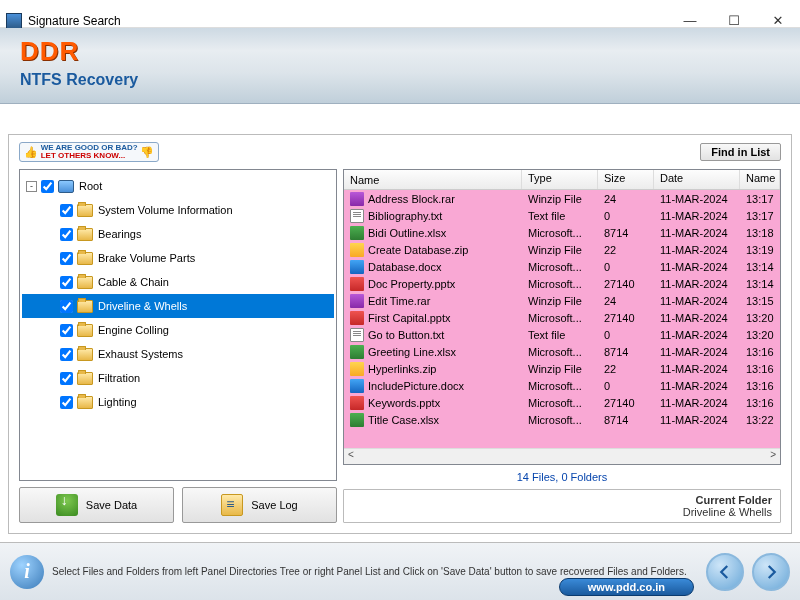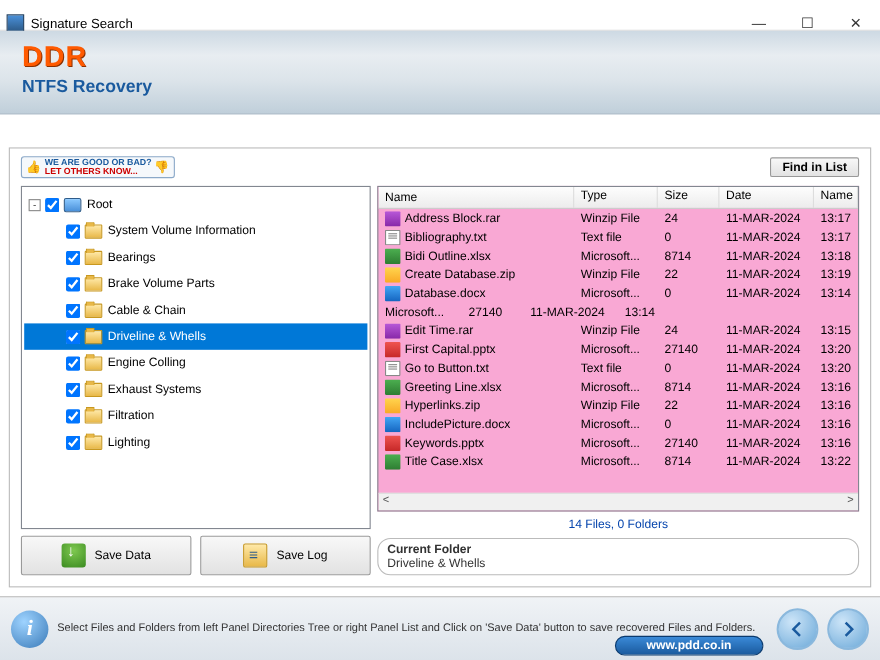--- a/index.html
+++ b/index.html
@@ -62,21 +62,21 @@
 .ico-txt { background: #fff; border: 1px solid #888; position: relative; }
 .ico-txt::after { content:''; position:absolute; top:2px; left:2px; right:2px; height:1px; background:#888; box-shadow: 0 2px #888, 0 4px #888; }
 .ico-xlsx { background: linear-gradient(#4caf50,#2e7d32); }
 .ico-zip { background: linear-gradient(#ffd54f,#f9a825); }
 .ico-docx { background: linear-gradient(#42a5f5,#1565c0); }
 .ico-pptx { background: linear-gradient(#ef5350,#c62828); }
 .hscroll { height: 16px; background: #f0f0f0; border-top: 1px solid #ddd; display: flex; justify-content: space-between; font-size: 10px; color: #555; flex-shrink: 0; }
 .hscroll span { padding: 0 4px; cursor: pointer; }
 
 .filecount { text-align: center; font-size: 11px; color: #0645ad; padding: 2px; }
-.curfolder { border: 1px solid #bbb; border-radius: 12px; padding: 4px 8px; font-size: 11px; }
+.curfolder { border: 1px solid #bbb; border-radius: 1px; padding: 4px 8px; font-size: 11px; text-align: right; }
 .curfolder .cflabel { font-weight: bold; color: #333; }
 .curfolder .cfval { color: #333; }
 
 .footer { position: absolute; bottom: 0; left: 0; right: 0; height: 58px; background: linear-gradient(#f0f3f6,#dce3ea); border-top: 1px solid #bbb; display: flex; align-items: center; padding: 0 10px; gap: 8px; }
 .info-icon { width: 34px; height: 34px; border-radius: 50%; background: radial-gradient(circle at 35% 30%, #9ed3ff, #3a7ab8); display: flex; align-items: center; justify-content: center; color: #fff; font-size: 20px; font-weight: bold; font-style: italic; font-family: Georgia, serif; flex-shrink: 0; }
 .footer-text { flex: 1; font-size: 10px; color: #333; line-height: 1.3; }
 .urlpill { position: absolute; right: 106px; bottom: 4px; background: linear-gradient(#3a8ad8,#1a5a9e); color: #fff; font-size: 11px; font-weight: bold; padding: 2px 28px; border-radius: 10px; border: 1px solid #0a3a6e; }
 .navbtn { width: 38px; height: 38px; border-radius: 50%; background: radial-gradient(circle at 35% 30%, #cde5f8, #6aa8d8); border: 2px solid #8ab8dd; display: flex; align-items: center; justify-content: center; cursor: pointer; flex-shrink: 0; }
 .navbtn svg { width: 18px; height: 18px; }
 
@@ -241,20 +241,24 @@
               <div class="col col-name">
                 <span class="file-icon ico-docx"></span>
                 <span>Database.docx</span>
               </div>
               <div class="col col-type">Microsoft...</div>
               <div class="col col-size">0</div>
               <div class="col col-date">11-MAR-2024</div>
               <div class="col col-time">13:14</div>
             </div>
             <div class="listrow">
+              <div class="col col-name">
+                <span class="file-icon ico-pptx"></span>
+                <span>Doc Property.pptx</span>
+              </div>
               <div class="col col-type">Microsoft...</div>
               <div class="col col-size">27140</div>
               <div class="col col-date">11-MAR-2024</div>
               <div class="col col-time">13:14</div>
             </div>
             <div class="listrow">
               <div class="col col-name">
                 <span class="file-icon ico-rar"></span>
                 <span>Edit Time.rar</span>
               </div>

